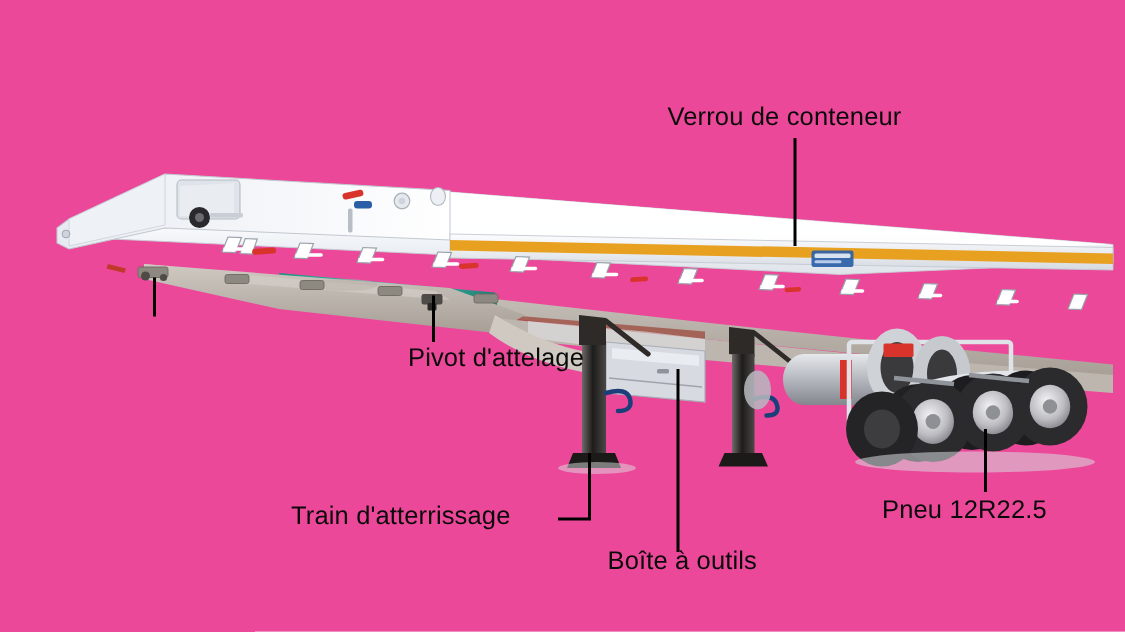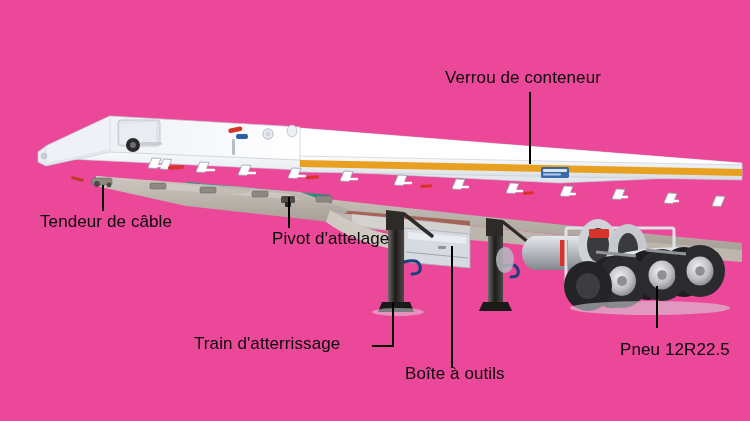--- a/index.html
+++ b/index.html
@@ -271,28 +271,27 @@
     </g>
 
     <ellipse cx="650" cy="308" rx="80" ry="7" fill="#d9dbdf" opacity="0.55"></ellipse>
     <ellipse cx="398" cy="312" rx="26" ry="4" fill="#dcdee2" opacity="0.5"></ellipse>
   </svg>
 
   <div class="leader v" style="left:529px;top:92px;height:72px;"></div>
   <div class="callout" style="left:445px;top:68px;">Verrou de conteneur</div>
 
   <div class="leader v" style="left:102px;top:185px;height:26px;"></div>
-  <div class="callout" style="left:40px;top:212px;">Tendeur de câble</div>
 
   <div class="leader v" style="left:288px;top:197px;height:31px;"></div>
   <div class="callout" style="left:224px;top:229px;margin-left:48px;">Pivot d'attelage</div>
 
   <div class="leader h" style="left:372px;top:345px;width:22px;"></div>
   <div class="leader v" style="left:392px;top:302px;height:44px;"></div>
   <div class="callout" style="left:194px;top:334px;">Train d'atterrissage</div>
 
   <div class="leader v" style="left:451px;top:246px;height:122px;"></div>
   <div class="callout" style="left:405px;top:364px;">Boîte à outils</div>
 
   <div class="leader v" style="left:656px;top:286px;height:42px;"></div>
-  <div class="callout" style="left:620px;top:330px;margin-top:10px;">Pneu 12R22.5</div>
+  <div class="callout" style="left:588px;top:330px;">Pneu 12R22.5</div>
 
 </div>
 
 </body></html>

